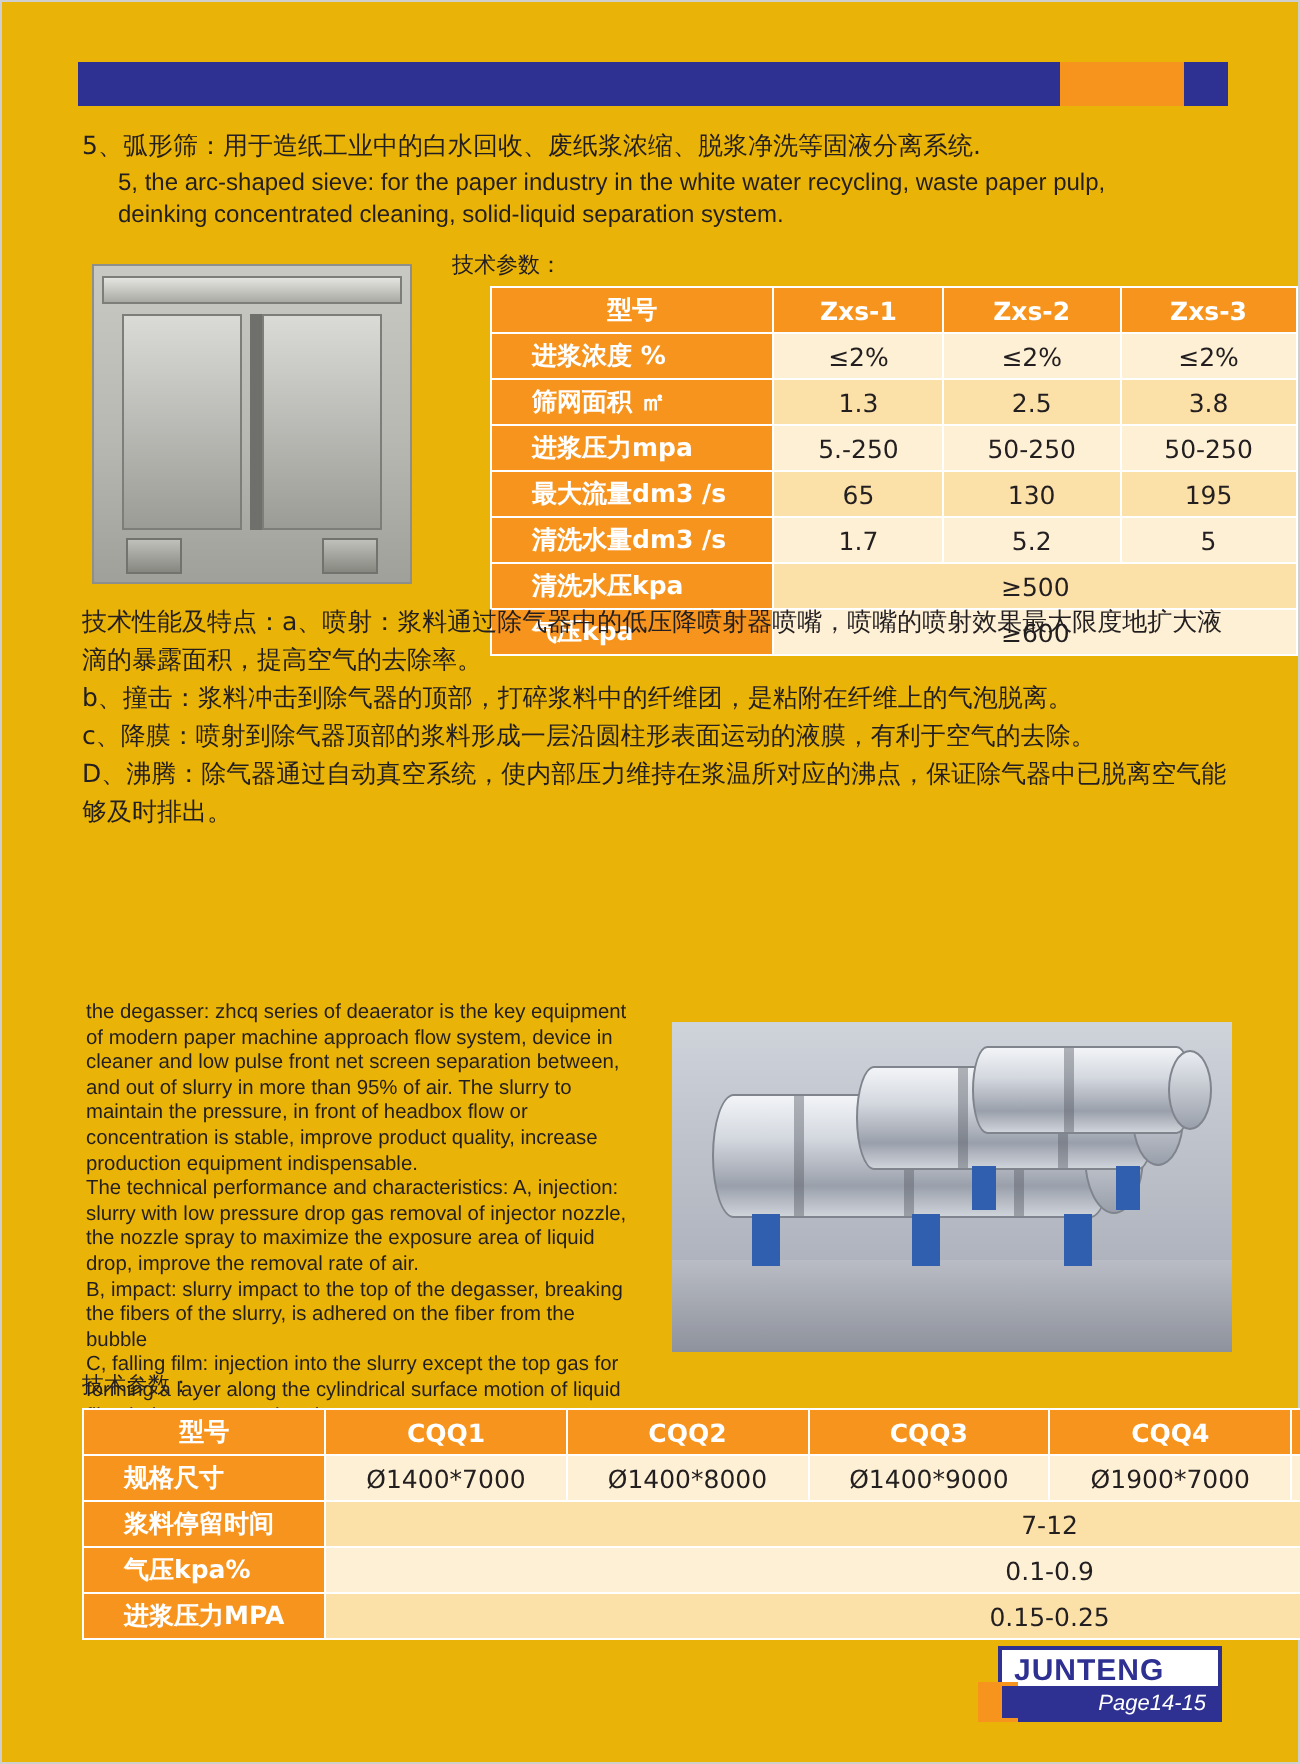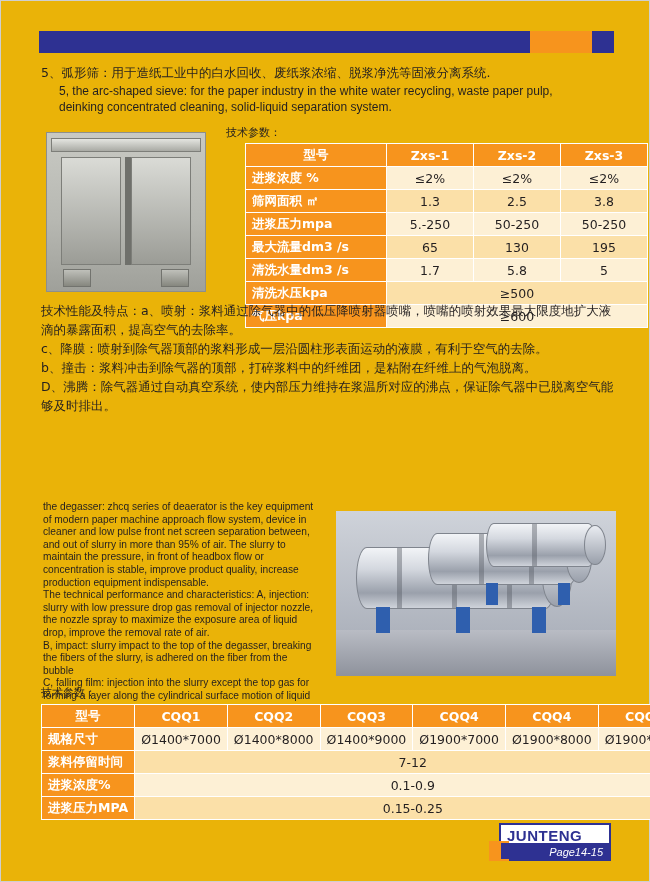--- a/index.html
+++ b/index.html
@@ -100,21 +100,21 @@
     color:#231f20;
   }
   table.spec{
     border-collapse:collapse;
     font-family:"DejaVu Sans", sans-serif;
     font-size:12.5px;
     color:#231f20;
   }
   table.spec td{
     border:1px solid #ffffff;
-    padding:2px 6px;
+    padding:2px 20px;
     height:18px;
     text-align:center;
     white-space:nowrap;
   }
   table.spec td.lbl{
     background:#f7941d;
     color:#ffffff;
     text-align:left;
     font-weight:bold;
   }
@@ -268,38 +268,38 @@
       </tr>
       <tr>
         <td class="lbl">最大流量dm3 /s</td>
         <td class="val-b">65</td>
         <td class="val-b">130</td>
         <td class="val-b">195</td>
       </tr>
       <tr>
         <td class="lbl">清洗水量dm3 /s</td>
         <td class="val-a">1.7</td>
-        <td class="val-a">5.8</td>
+        <td class="val-a">5.2</td>
         <td class="val-a">5</td>
       </tr>
       <tr>
         <td class="lbl">清洗水压kpa</td>
         <td class="val-b" colspan="3">≥500</td>
       </tr>
       <tr>
         <td class="lbl">气压kpa</td>
         <td class="val-a" colspan="3">≥600</td>
       </tr>
     </tbody>
   </table>
 
   <div id="sec6-cn">
     <div class="cn">技术性能及特点：a、喷射：浆料通过除气器中的低压降喷射器喷嘴，喷嘴的喷射效果最大限度地扩大液滴的暴露面积，提高空气的去除率。</div>
+    <div class="cn">b、撞击：浆料冲击到除气器的顶部，打碎浆料中的纤维团，是粘附在纤维上的气泡脱离。</div>
     <div class="cn">c、降膜：喷射到除气器顶部的浆料形成一层沿圆柱形表面运动的液膜，有利于空气的去除。</div>
-    <div class="cn">b、撞击：浆料冲击到除气器的顶部，打碎浆料中的纤维团，是粘附在纤维上的气泡脱离。</div>
     <div class="cn">D、沸腾：除气器通过自动真空系统，使内部压力维持在浆温所对应的沸点，保证除气器中已脱离空气能够及时排出。</div>
   </div>
 
   <div class="en" id="sec6-en" style="white-space:pre-line;">  the degasser: zhcq series of deaerator is the key equipment of modern paper machine approach flow system, device in cleaner and low pulse front net screen separation between, and out of slurry in more than 95% of air. The slurry to maintain the pressure, in front of headbox flow or concentration is stable, improve product quality, increase production equipment indispensable.
 The technical performance and characteristics: A, injection: slurry with low pressure drop gas removal of injector nozzle, the nozzle spray to maximize the exposure area of liquid drop, improve the removal rate of air.
 B, impact: slurry impact to the top of the degasser, breaking the fibers of the slurry, is adhered on the fiber from the bubble
 C, falling film: injection into the slurry except the top gas for forming a layer along the cylindrical surface motion of liquid film, help to remove the air.
 D, boiling: deaerator through automatic vacuum system, the internal pressure to maintain the corresponding slurry temperature boiling, ensure the deaerator has been out of the air can be discharged in time</div>
 
   <div class="img2">
@@ -351,21 +351,21 @@
         <td class="val-a nowrap">Ø1400*9000</td>
         <td class="val-a nowrap">Ø1900*7000</td>
         <td class="val-a nowrap">Ø1900*8000</td>
         <td class="val-a nowrap">Ø1900*9000</td>
       </tr>
       <tr>
         <td class="lbl">浆料停留时间</td>
         <td class="val-b" colspan="6">7-12</td>
       </tr>
       <tr>
-        <td class="lbl">进浆浓度%</td>
+        <td class="lbl">气压kpa%</td>
         <td class="val-a" colspan="6">0.1-0.9</td>
       </tr>
       <tr>
         <td class="lbl">进浆压力MPA</td>
         <td class="val-b" colspan="6">0.15-0.25</td>
       </tr>
     </tbody>
   </table>
 
   <div class="logo">

